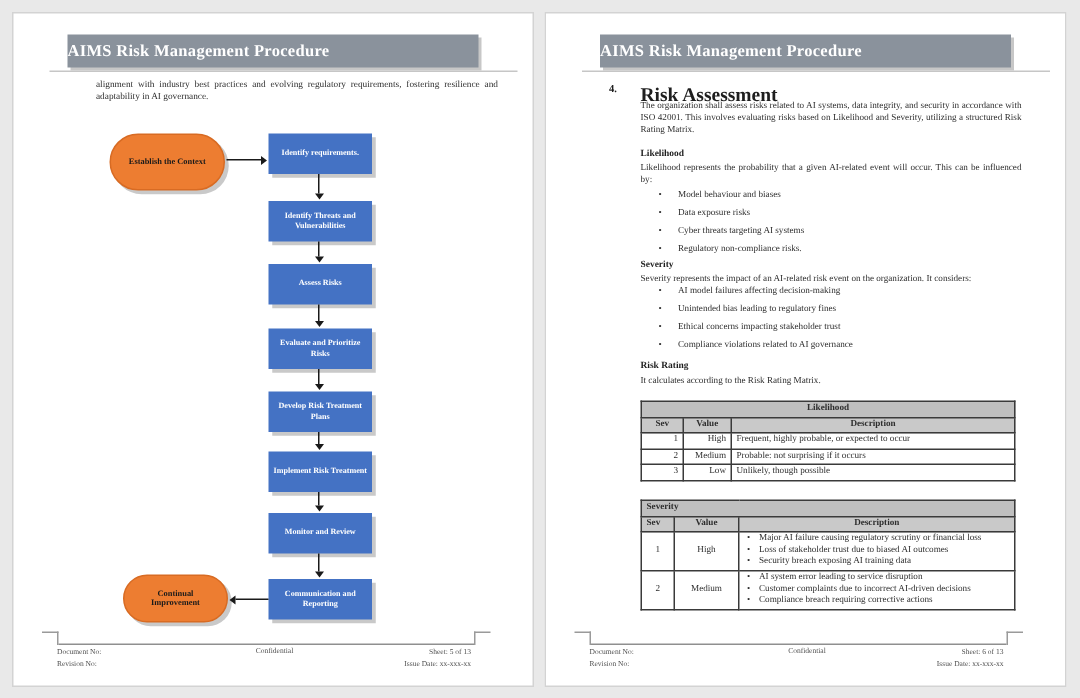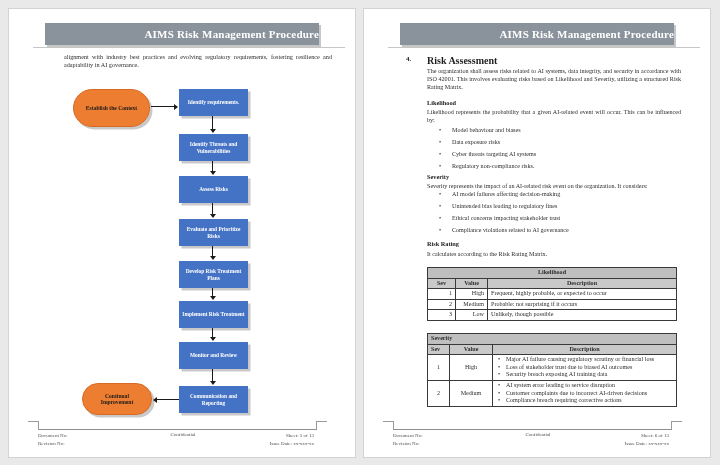--- a/index.html
+++ b/index.html
@@ -4,21 +4,21 @@
 <style>
   * { margin:0; padding:0; box-sizing:border-box; }
   html,body { width:720px; height:465px; }
   body { background:#e9e9e9; font-family:"Liberation Serif","DejaVu Serif",serif; color:#2e2e2e; position:relative; overflow:hidden; }
 
   .page { position:absolute; top:8px; width:348px; height:450px; background:#ffffff; border:1px solid #d3d3d3; }
   #page-left  { left:8px; }
   #page-right { left:363px; }
 
   .banner { position:absolute; top:14px; left:36px; width:274px; height:22px; background:#8a929c;
-            color:#ffffff; font-weight:bold; font-size:11px; letter-spacing:.2px; text-align:right; line-height:22px;
+            color:#ffffff; font-weight:bold; font-size:11px; letter-spacing:.2px; text-align:left; line-height:22px;
             box-shadow:2px 2px 0 rgba(130,130,130,.45); }
   .banner-underline { position:absolute; top:38px; left:24px; width:312px; height:1px; background:#c6c6c6; }
 
   
   .lp-intro { position:absolute; top:44px; left:55px; width:268px; font-size:6.2px; line-height:1.32; text-align:justify; }
 
   .fbox { position:absolute; left:170px; width:69px; height:27px; background:#4472c4; color:#ffffff;
           font-weight:bold; font-size:5.4px; line-height:1.25; display:flex; align-items:center; justify-content:center;
           text-align:center; padding:1px 3px; box-shadow:2.5px 2.5px 0 #c9c9c9; }
   .oval { position:absolute; background:#ed7d31; border:0.5px solid #d86b23; display:flex; align-items:center; justify-content:center;
@@ -35,21 +35,21 @@
   
   .fl-main    { position:absolute; top:420px; left:30px; width:277px; height:1px; background:#8f8f8f; }
   .fl-upleft  { position:absolute; top:412px; left:19px;  width:11px; height:9px; border-top:1px solid #9a9a9a; border-right:1px solid #9a9a9a; }
   .fl-upright { position:absolute; top:412px; left:307px; width:11px; height:9px; border-top:1px solid #9a9a9a; border-left:1px solid #9a9a9a; }
   .f-left   { position:absolute; top:423px; left:29px; font-size:5px; color:#4f4f4f; line-height:1.5; }
   .f-center { position:absolute; top:423px; left:0; width:348px; text-align:center; font-size:5px; color:#4f4f4f; }
   .f-right  { position:absolute; top:423px; right:41px; text-align:right; font-size:5px; color:#4f4f4f; line-height:1.5; }
 
   
   .sec-num   { position:absolute; top:46px; left:42px; font-size:7px; font-weight:bold; color:#1e1e1e; }
-  .sec-title { position:absolute; top:46px; left:63px; font-size:10px; font-weight:bold; color:#1e1e1e; }
+  .sec-title { position:absolute; top:46px; left:63px; font-size:13px; font-weight:bold; color:#1e1e1e; }
   .rp-par  { position:absolute; left:63px; width:254px; font-size:6.1px; line-height:1.33; text-align:justify; }
   .subhead { position:absolute; left:63px; font-size:6.3px; font-weight:bold; color:#1e1e1e; }
   .nowrap  { white-space:nowrap; }
   .blist { position:absolute; left:75px; width:242px; font-size:6.1px; }
   .bitem { display:flex; margin-bottom:4.2px; line-height:1.3; }
   .bdot  { width:13px; flex:0 0 13px; }
 
   table.doc-table { position:absolute; left:63px; width:250px; border-collapse:collapse; table-layout:fixed;
                     font-size:6.1px; border:1.5px solid #1a1a1a; background:#fff; }
   table.doc-table td, table.doc-table th { border:1px solid #3a3a3a; padding:1px 3px; line-height:1.25; vertical-align:middle; }

